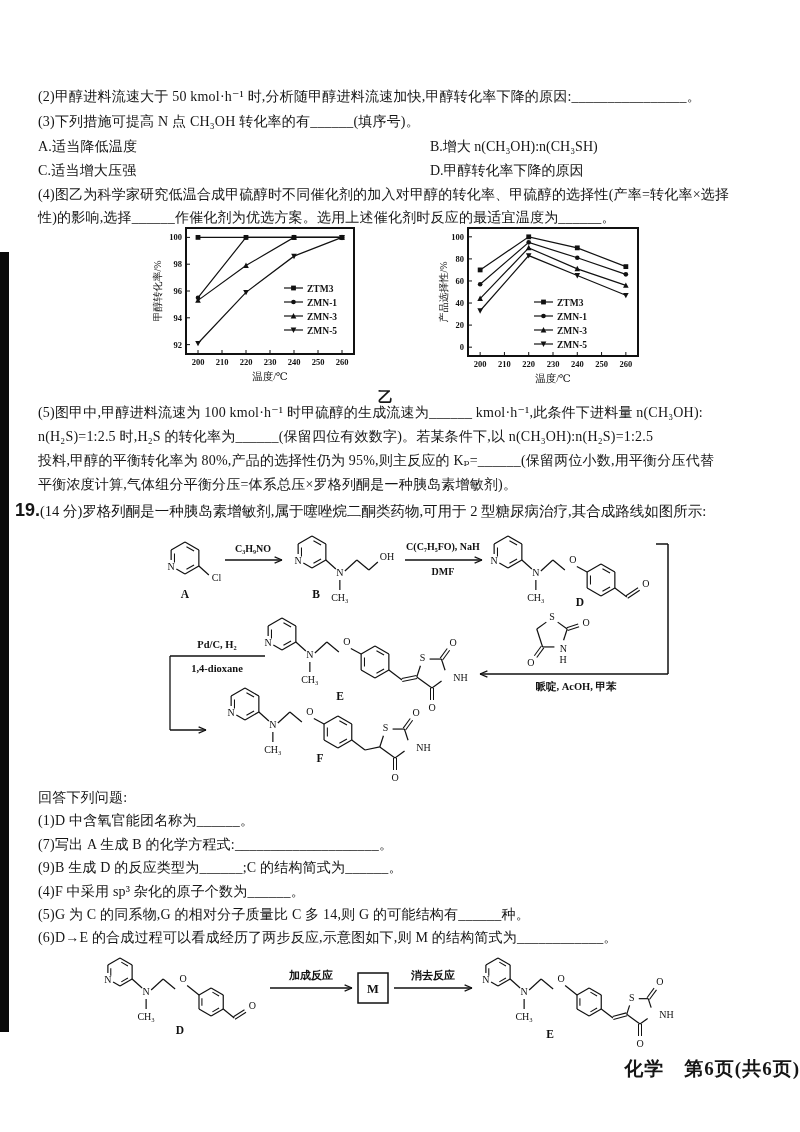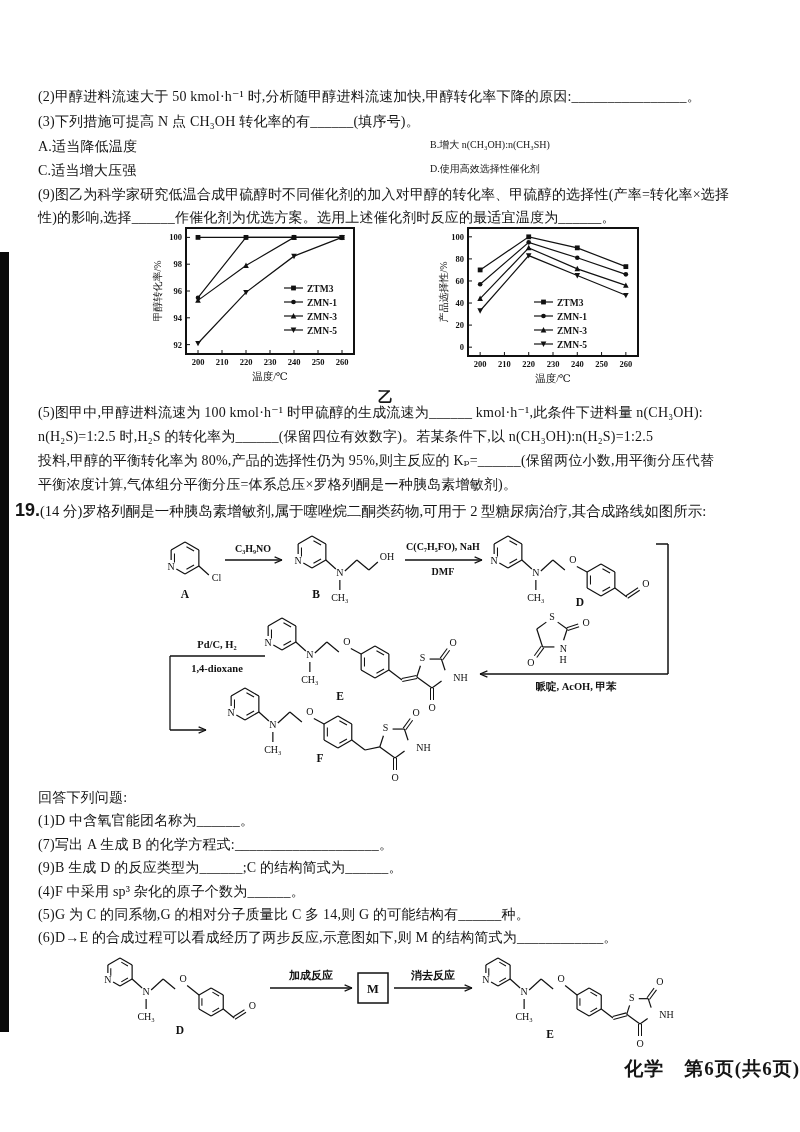--- a/index.html
+++ b/index.html
@@ -1,41 +1,41 @@
 <!DOCTYPE html>
 <html><head>
 <meta charset="utf-8">
 <style>
   *{margin:0;padding:0;box-sizing:border-box}
   html,body{width:800px;height:1132px}
   body{position:relative;background:#fff;color:#151515;
        font-family:"Liberation Serif","DejaVu Serif",serif;overflow:hidden}
   .scan-strip{position:absolute;left:0;top:252px;width:9px;height:780px;background:#0a0a0a}
   .ln{position:absolute;left:38px;font-size:14px;white-space:nowrap;letter-spacing:.2px}
-  .opt-b{position:absolute;left:430px;font-size:10px;white-space:nowrap}
+  .opt-b{position:absolute;left:430px;font-size:14px;white-space:nowrap}
   .figlab{position:absolute;font-size:15px;font-weight:bold}
   .chart{position:absolute}
   .stem{position:absolute;left:15px;font-size:14.5px;white-space:nowrap}
   .stem b{font-family:"Liberation Sans","DejaVu Sans",sans-serif;font-size:18px}
   .footer{position:absolute;left:0;right:0;top:1056px;text-align:right;
           font-size:19px;font-weight:bold;letter-spacing:1px}
   svg text{font-family:"Liberation Serif","DejaVu Serif",serif}
 </style>
 </head>
 <body>
 
 <div class="scan-strip"></div>
 
 <div class="ln" style="top:88px">(2)甲醇进料流速大于 50 kmol·h⁻¹ 时,分析随甲醇进料流速加快,甲醇转化率下降的原因:________________。</div>
 <div class="ln" style="top:113px">(3)下列措施可提高 N 点 CH₃OH 转化率的有______(填序号)。</div>
 <div class="ln" style="top:138px">A.适当降低温度</div>
 <div class="opt-b" style="top:138px">B.增大 n(CH₃OH):n(CH₃SH)</div>
 <div class="ln" style="top:162px">C.适当增大压强</div>
-<div class="opt-b" style="top:162px">D.使用高效选择性催化剂</div>
-<div class="ln" style="top:186px">(9)图乙为科学家研究低温合成甲硫醇时不同催化剂的加入对甲醇的转化率、甲硫醇的选择性(产率=转化率×选择</div>
+<div class="opt-b" style="top:162px">D.甲醇转化率下降的原因</div>
+<div class="ln" style="top:186px">(4)图乙为科学家研究低温合成甲硫醇时不同催化剂的加入对甲醇的转化率、甲硫醇的选择性(产率=转化率×选择</div>
 <div class="ln" style="top:209px">性)的影响,选择______作催化剂为优选方案。选用上述催化剂时反应的最适宜温度为______。</div>
 
 <div class="chart" style="left:150px;top:224px">
   <svg id="c0" width="212" height="168">
       <rect x="36" y="4" width="168" height="126" fill="none" stroke="#111" stroke-width="2"></rect>
       <line x1="48" y1="130" x2="48" y2="126" stroke="#111" stroke-width="1"></line>
       <text x="48" y="141" font-size="8.5" text-anchor="middle" fill="#111" font-weight="bold">200</text>
       <line x1="72" y1="130" x2="72" y2="126" stroke="#111" stroke-width="1"></line>
       <text x="72" y="141" font-size="8.5" text-anchor="middle" fill="#111" font-weight="bold">210</text>
       <line x1="96" y1="130" x2="96" y2="126" stroke="#111" stroke-width="1"></line>

